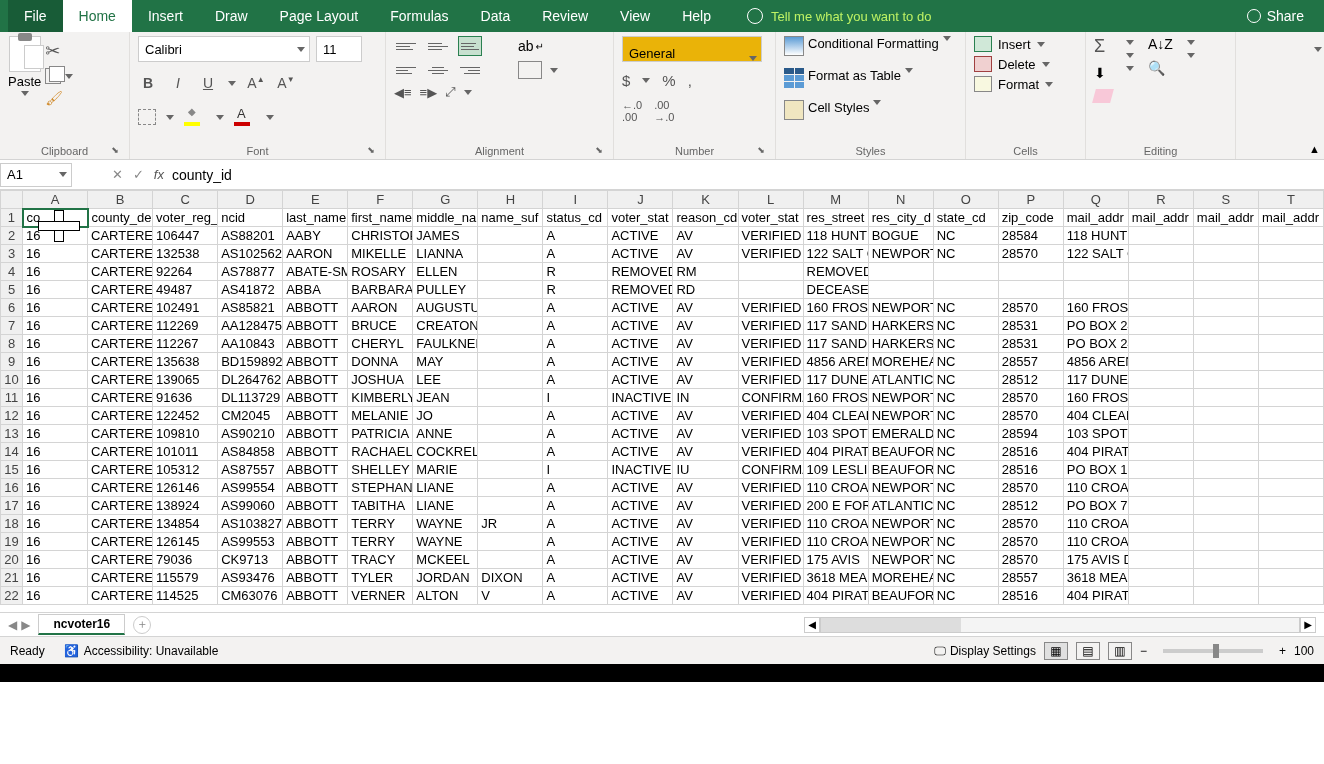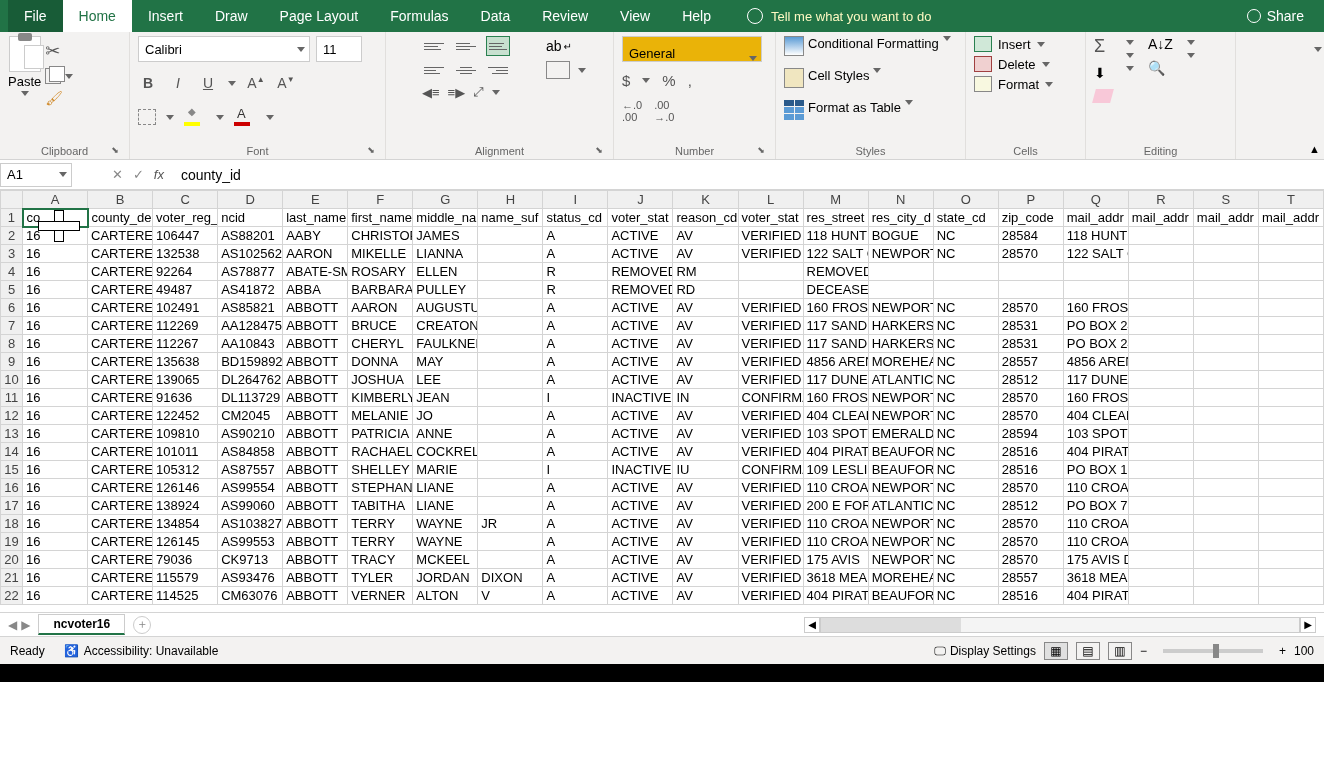--- a/index.html
+++ b/index.html
@@ -3,21 +3,21 @@
 <meta charset="utf-8">
 <style>
 * { margin: 0; padding: 0; box-sizing: border-box; font-family: 'Segoe UI', Arial, sans-serif; }
 body { background: #fff; width: 1324px; height: 764px; overflow: hidden; user-select: none; }
 
 
 .ribbon-tabs { height: 32px; background: #217346; display: flex; align-items: stretch; padding-left: 8px; }
 .rtab { padding: 0 16px; display: flex; align-items: center; color: #fff; font-size: 14px; cursor: pointer; }
 .rtab.file { background: #185c37; }
 .rtab.active { background: #fff; color: #217346; }
-.tellme { display: flex; align-items: center; color: #fef9c3; font-size: 13px; margin-left: 20px; gap: 8px; }
+.tellme { display: flex; align-items: center; color: #bef264; font-size: 13px; margin-left: 20px; gap: 8px; }
 .tellme .bulb { width: 16px; height: 16px; border: 1px solid #fff; border-radius: 50%; position: relative; }
 .share { margin-left: auto; margin-right: 20px; display: flex; align-items: center; color: #fff; font-size: 14px; gap: 6px; }
 .share-icon { width: 14px; height: 14px; border: 1px solid #fff; border-radius: 50%; }
 
 
 .ribbon { height: 128px; background: #f3f2f1; border-bottom: 1px solid #d4d4d4; display: flex; position: relative; }
 .rgroup { border-right: 1px solid #e1dfdd; padding: 4px 8px 2px 8px; display: flex; flex-direction: column; }
 .rgroup-content { flex: 1; display: flex; gap: 4px; }
 .rgroup-label { text-align: center; font-size: 11px; color: #666; padding-top: 2px; position: relative; }
 .launcher { position: absolute; right: 0; bottom: 0; width: 12px; height: 12px; font-size: 9px; cursor: pointer; }
@@ -46,21 +46,21 @@
 .fbtn.underline { text-decoration: underline; }
 .border-btn { width: 18px; height: 16px; border: 1px dashed #888; }
 .fill-btn { width: 22px; height: 18px; position: relative; }
 .fill-btn::before { content:'◆'; font-size: 10px; color: #888; position:absolute; top:-2px; left: 4px; }
 .fill-btn::after { content:''; position:absolute; bottom:0; left:0; width:16px; height:4px; background:#ffff00; }
 .fontcolor-btn { width: 22px; height: 18px; position: relative; }
 .fontcolor-btn::before { content:'A'; font-size:13px; color:#333; position:absolute; top:-2px; left:3px; }
 .fontcolor-btn::after { content:''; position:absolute; bottom:0; left:0; width:16px; height:4px; background:#c00; }
 
 
-.align-grid { display: flex; flex-direction: column; gap: 4px; margin-left: 28px; }
+.align-grid { display: flex; flex-direction: column; gap: 4px; }
 .align-row { display: flex; gap: 8px; align-items: center; }
 .abtn { width: 24px; height: 20px; display: flex; flex-direction: column; justify-content: center; gap: 2px; padding: 2px; cursor: pointer; }
 .abtn span { height: 1px; background: #666; }
 .abtn.sel { background: #c8e0cf; border: 1px solid #2a8050; }
 .indent-btn { font-size: 13px; color: #555; }
 .wrap-btn { display: flex; align-items: center; gap: 2px; font-size: 11px; }
 .merge-btn { width: 24px; height: 18px; border: 1px solid #888; display: flex; }
 
 
 .num-format { width: 140px; height: 26px; border: 1px solid #ccc; background: #eab308; display: flex; align-items: flex-end; padding: 0 6px; font-size: 13px; position: relative; }
@@ -88,21 +88,21 @@
 .sort-icon { font-size: 14px; }
 .erase-icon { width: 18px; height: 14px; background: #f8c8d8; transform: skewX(-15deg); }
 .find-icon { font-size: 14px; }
 .collapse-btn { position: absolute; right: 4px; bottom: 4px; font-size: 11px; cursor: pointer; }
 
 
 .formula-row { height: 30px; display: flex; align-items: center; border-bottom: 1px solid #d4d4d4; }
 .namebox { width: 72px; height: 24px; border: 1px solid #ccc; margin-left: 0; display: flex; align-items: center; padding: 0 6px; font-size: 13px; position: relative; }
 .fx-btns { display: flex; gap: 10px; margin-left: 40px; color: #888; font-size: 13px; }
 .fx { font-style: italic; color: #555; }
-.fbar-val { margin-left: 17px; font-size: 14px; }
+.fbar-val { margin-left: 8px; font-size: 14px; }
 
 
 .grid-wrap { position: relative; height: 422px; overflow: hidden; }
 table.sheet { border-collapse: collapse; table-layout: fixed; width: 100%; font-size: 13px; }
 table.sheet th, table.sheet td { border: 1px solid #d4d4d4; height: 18px; overflow: hidden; white-space: nowrap; text-align: left; padding: 0 3px; }
 table.sheet th { background: #f0f0f0; font-weight: normal; text-align: center; color: #444; }
 table.sheet th.rowh { width: 22px; text-align: center; }
 .colA{width:65px}.colB{width:65px}.colC{width:65px}.colD{width:65px}.colE{width:65px}.colF{width:65px}.colG{width:65px}.colH{width:65px}.colI{width:65px}.colJ{width:65px}.colK{width:65px}.colL{width:65px}.colM{width:65px}.colN{width:65px}.colO{width:65px}.colP{width:65px}.colQ{width:65px}.colR{width:65px}.colS{width:65px}.colT{width:65px}
 td.num { text-align: right; }
 td.selcell { border: 2px solid #217346 !important; }
@@ -285,34 +285,34 @@
   </div>
 
   <div class="rgroup" style="width:190px">
     <div class="rgroup-content" style="flex-direction:column">
       <div class="style-btn">
           <span class="cf-icon"></span>
           <span>Conditional Formatting</span>
           <span class="tri-down"></span>
         </div>
       <div class="style-btn">
-          <span class="cell-icon"></span>
-          <span>Cell Styles</span>
-          <span class="tri-down"></span>
-        </div>
-      <div class="style-btn">
           <span class="tbl-icon">
             <span></span>
             <span></span>
             <span></span>
             <span></span>
             <span></span>
             <span></span>
           </span>
           <span>Format as Table</span>
+          <span class="tri-down"></span>
+        </div>
+      <div class="style-btn">
+          <span class="cell-icon"></span>
+          <span>Cell Styles</span>
           <span class="tri-down"></span>
         </div>
     </div>
     <div class="rgroup-label">Styles</div>
   </div>
 
   <div class="rgroup" style="width:120px">
     <div class="rgroup-content">
       <div class="cells-col">
         <div class="cell-btn">

